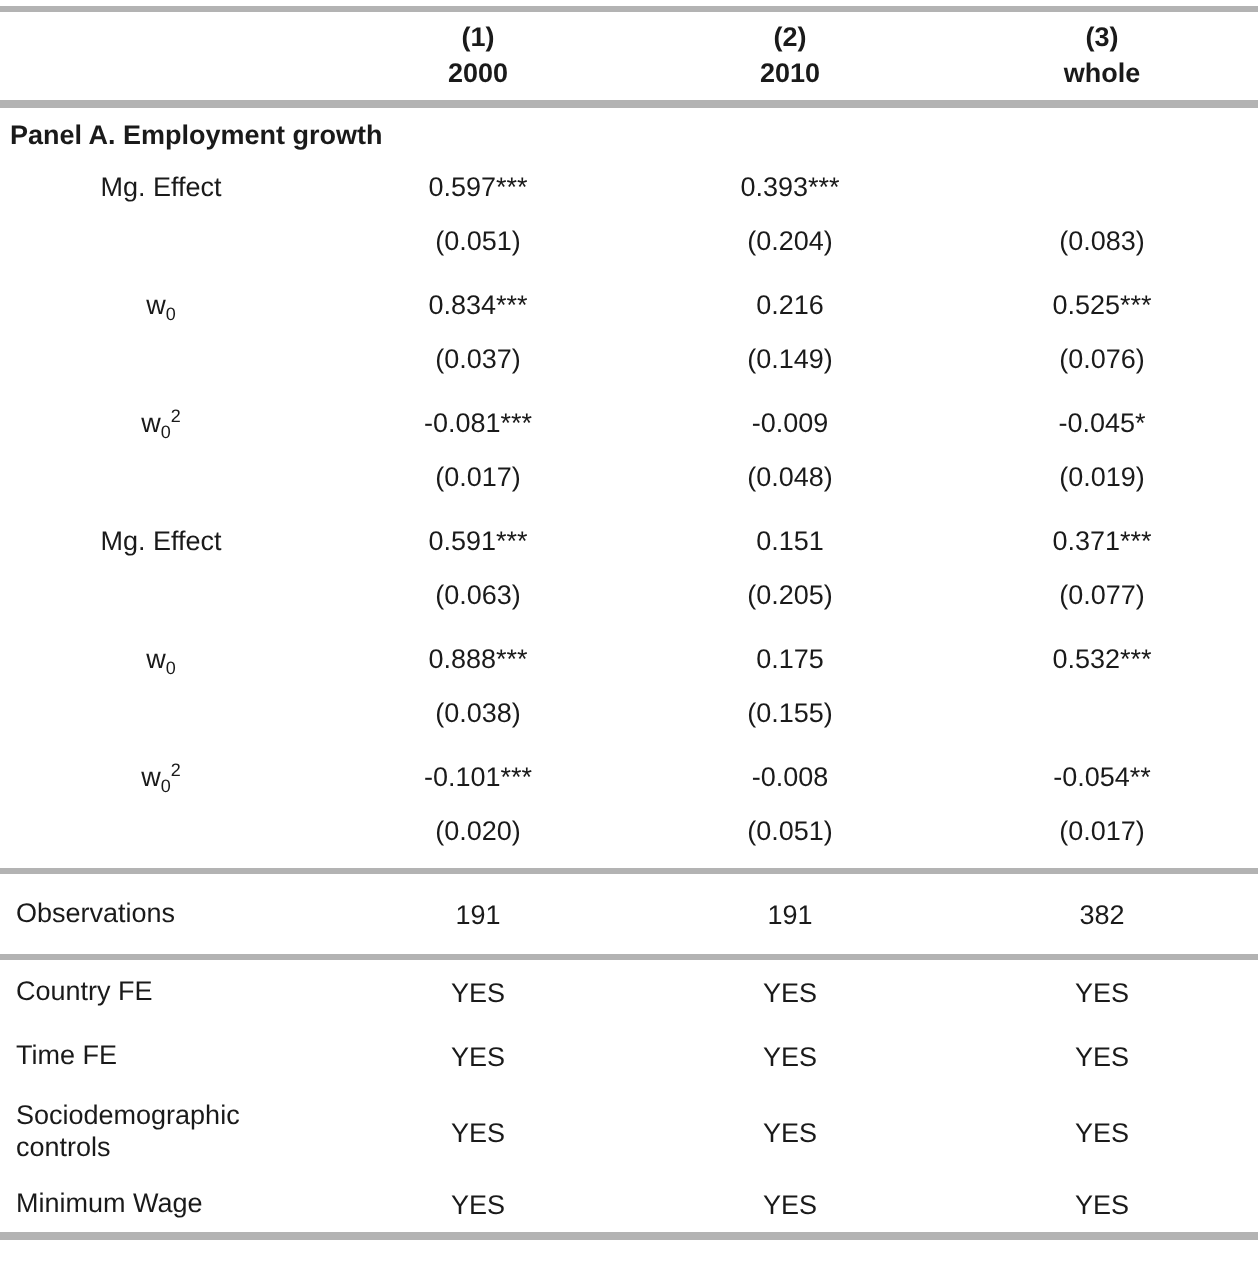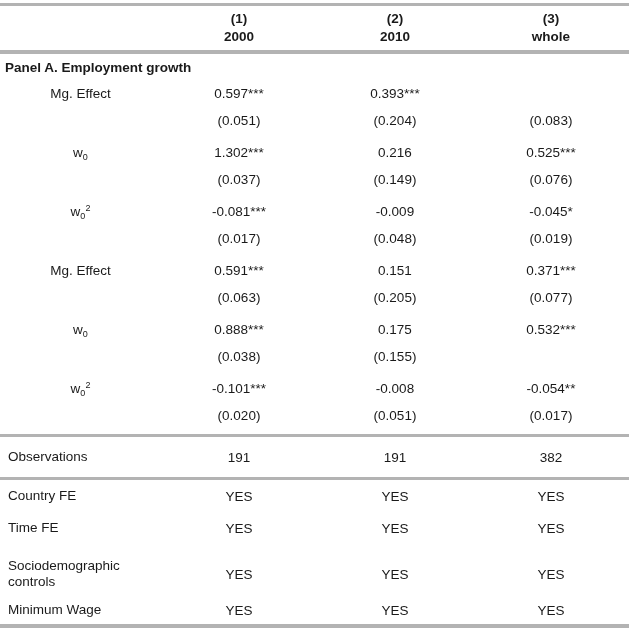--- a/index.html
+++ b/index.html
@@ -24,21 +24,21 @@
     font-weight: bold; padding-left: 5px;
   }
   .coef-row { height: 27px; }
   .se-row { height: 26px; align-items: center; }
   .var-gap { height: 6px; }
   .var-label { text-align: center; }
   .sub { font-size: 9px; vertical-align: -3px; }
   .sup { font-size: 9px; vertical-align: 5px; }
   .obs-row { height: 40px; }
   .control-row { height: 32px; }
-  .control-row.tall { height: 44px; margin-top: 8px; }
+  .control-row.tall { height: 44px; }
   .control-row.last { height: 28px; }
   .left-label { padding-left: 8px; line-height: 16px; }
 </style>
 </head>
 <body>
 
 <div>
 
   <div class="rule"></div>
 
@@ -70,21 +70,21 @@
   <div class="row se-row">
     <div class="label-col"></div>
     <div class="col">(0.051)</div>
     <div class="col">(0.204)</div>
     <div class="col">(0.083)</div>
   </div>
   <div class="var-gap"></div>
 
   <div class="row coef-row">
     <div class="label-col var-label"><span>w</span><span class="sub">0</span><span class="sup"></span></div>
-    <div class="col">1.302***</div>
+    <div class="col">0.834***</div>
     <div class="col">0.216</div>
     <div class="col">0.525***</div>
   </div>
   <div class="row se-row">
     <div class="label-col"></div>
     <div class="col">(0.037)</div>
     <div class="col">(0.149)</div>
     <div class="col">(0.076)</div>
   </div>
   <div class="var-gap"></div>

